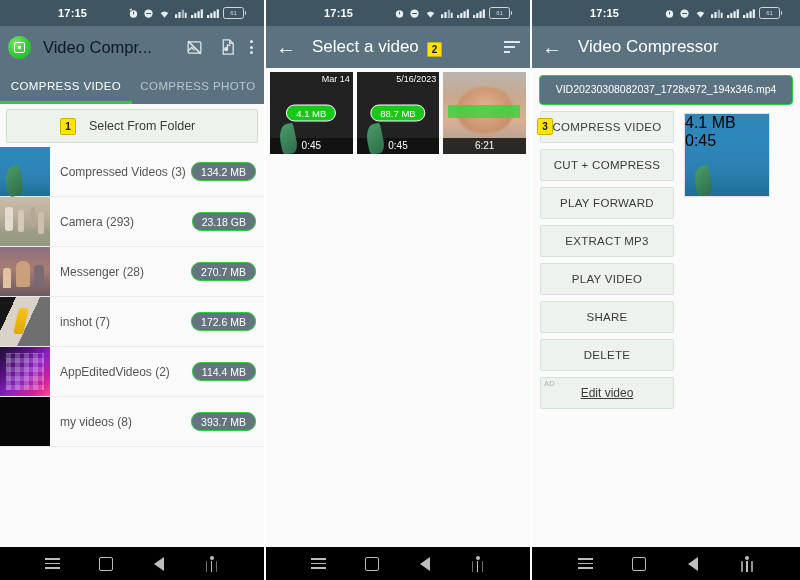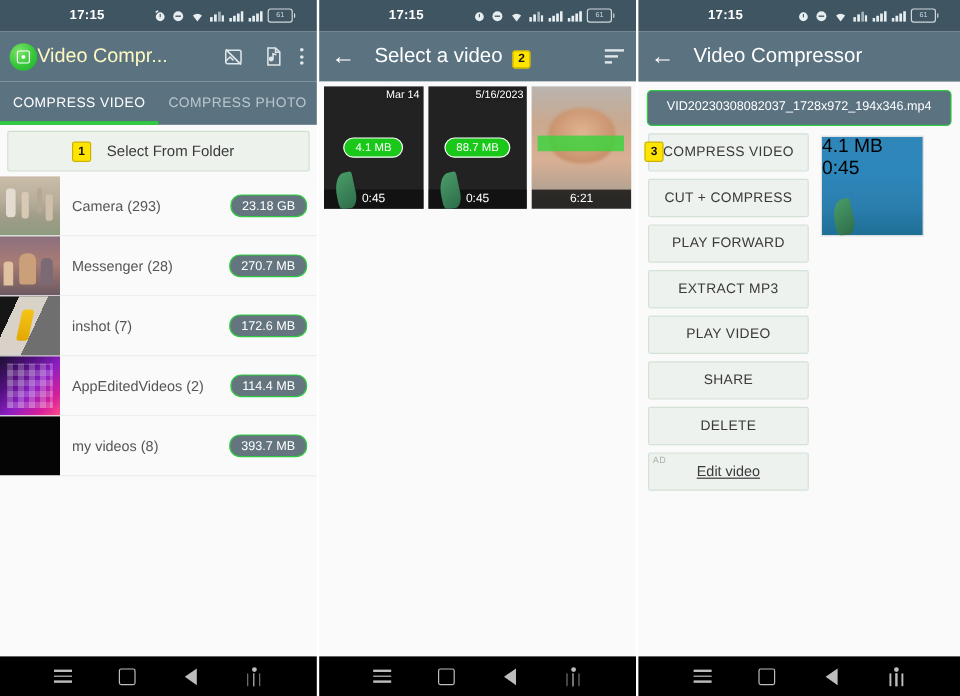--- a/index.html
+++ b/index.html
@@ -82,23 +82,23 @@
   .applogo .inner {
     width: 9px; height: 9px;
     border: 1.6px solid #ffffff;
     border-radius: 2px;
     display: flex; align-items: center; justify-content: center;
   }
   .applogo .inner::after {
     content: ""; width: 3px; height: 3px; background: #fff; border-radius: 1px;
   }
   .apptitle {
-    color: #fef9c3;
+    color: #0f172a;
     font-size: 16.5px;
-    margin-left: 0;
+    margin-left: 12px;
     white-space: nowrap;
     overflow: hidden;
   }
   .appbar-actions {
     margin-left: auto;
     display: flex;
     align-items: center;
     gap: 13px;
     padding-right: 3px;
   }
@@ -235,21 +235,21 @@
   .sort-ic i:nth-child(2){width:11px;}
   .sort-ic i:nth-child(3){width:6px;}
 
   .grid {
     display: flex;
     gap: 4px;
     padding: 4px;
     background: #fafafa;
   }
   .vcell {
-    width: 84px; height: 102px;
+    width: 84px; height: 82px;
     position: relative;
     overflow: hidden;
     background: #222;
   }
   .vcell .date {
     position: absolute; top: 2px; right: 3px;
     color: #fff; font-size: 9px;
     text-shadow: 0 0 3px rgba(0,0,0,.8);
     white-space: nowrap;
   }
@@ -418,20 +418,25 @@
       <div class="tab">COMPRESS PHOTO</div>
       <div class="tab-ind"></div>
     </div>
 
     <div class="body1">
       <div class="select-folder">
         <span class="badge-n sf-badge">1</span>
         <span class="label">Select From Folder</span>
       </div>
 
+      <div class="folder-row">
+        <span class="thumb t-ocean"></span>
+        <span class="folder-name">Compressed Videos (3)</span>
+        <span class="size-pill">134.2 MB</span>
+      </div>
       <div class="folder-row">
         <span class="thumb t-crowd"></span>
         <span class="folder-name">Camera (293)</span>
         <span class="size-pill">23.18 GB</span>
       </div>
       <div class="folder-row">
         <span class="thumb t-party"></span>
         <span class="folder-name">Messenger (28)</span>
         <span class="size-pill">270.7 MB</span>
       </div>

